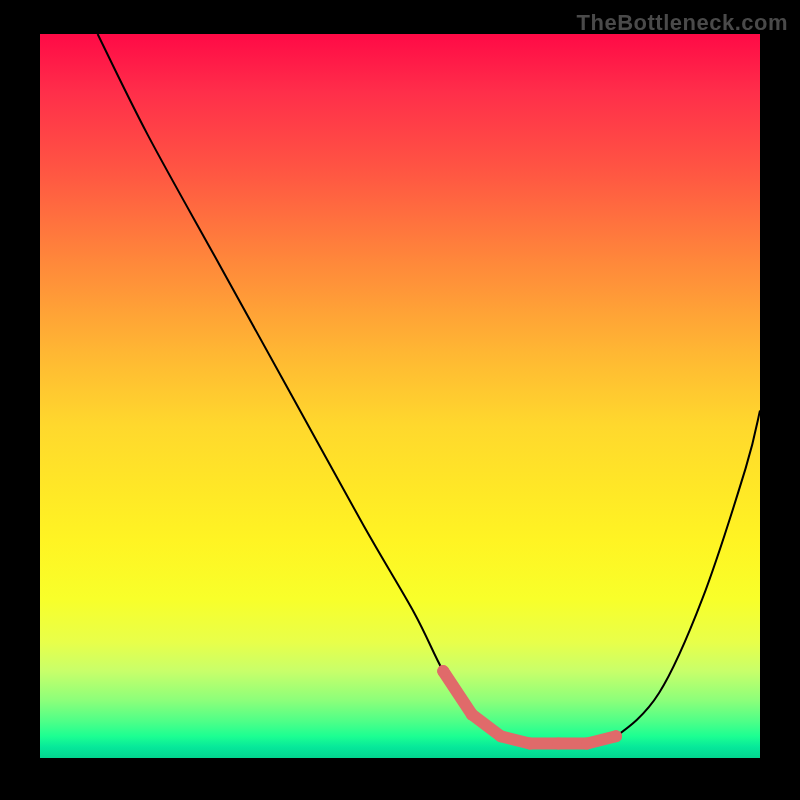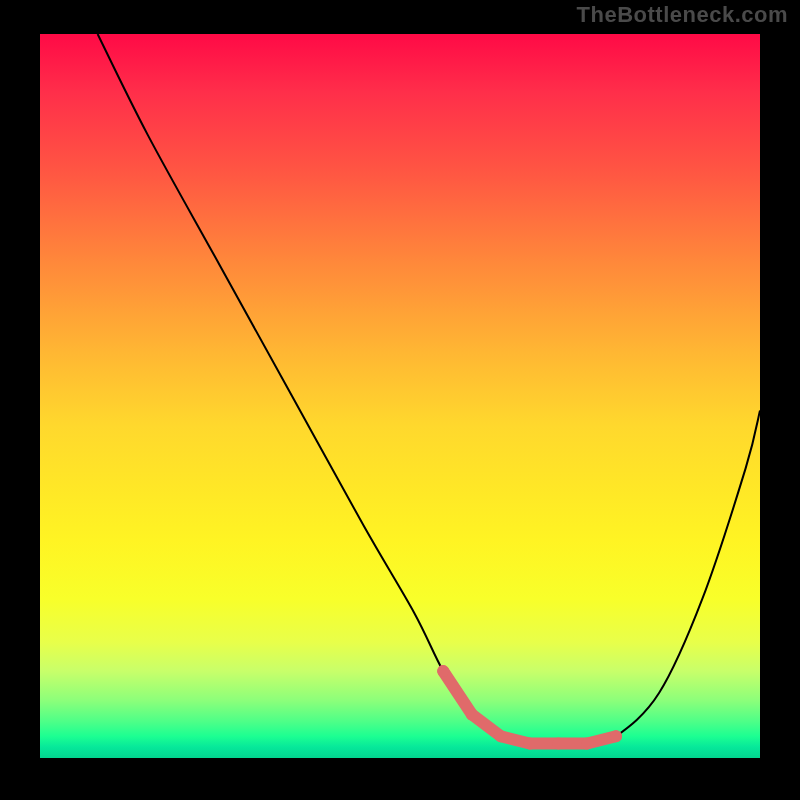--- a/index.html
+++ b/index.html
@@ -12,21 +12,21 @@
     font-family: Arial, Helvetica, sans-serif;
   }
   .frame {
     position: relative;
     width: 800px;
     height: 800px;
     background: #000;
   }
   .watermark {
     position: absolute;
-    top: 2px;
+    top: 10px;
     right: 12px;
     color: #4a4a4a;
     font-size: 22px;
     font-weight: 600;
     letter-spacing: 0.5px;
     z-index: 5;
   }
   .plot {
     position: absolute;
     

